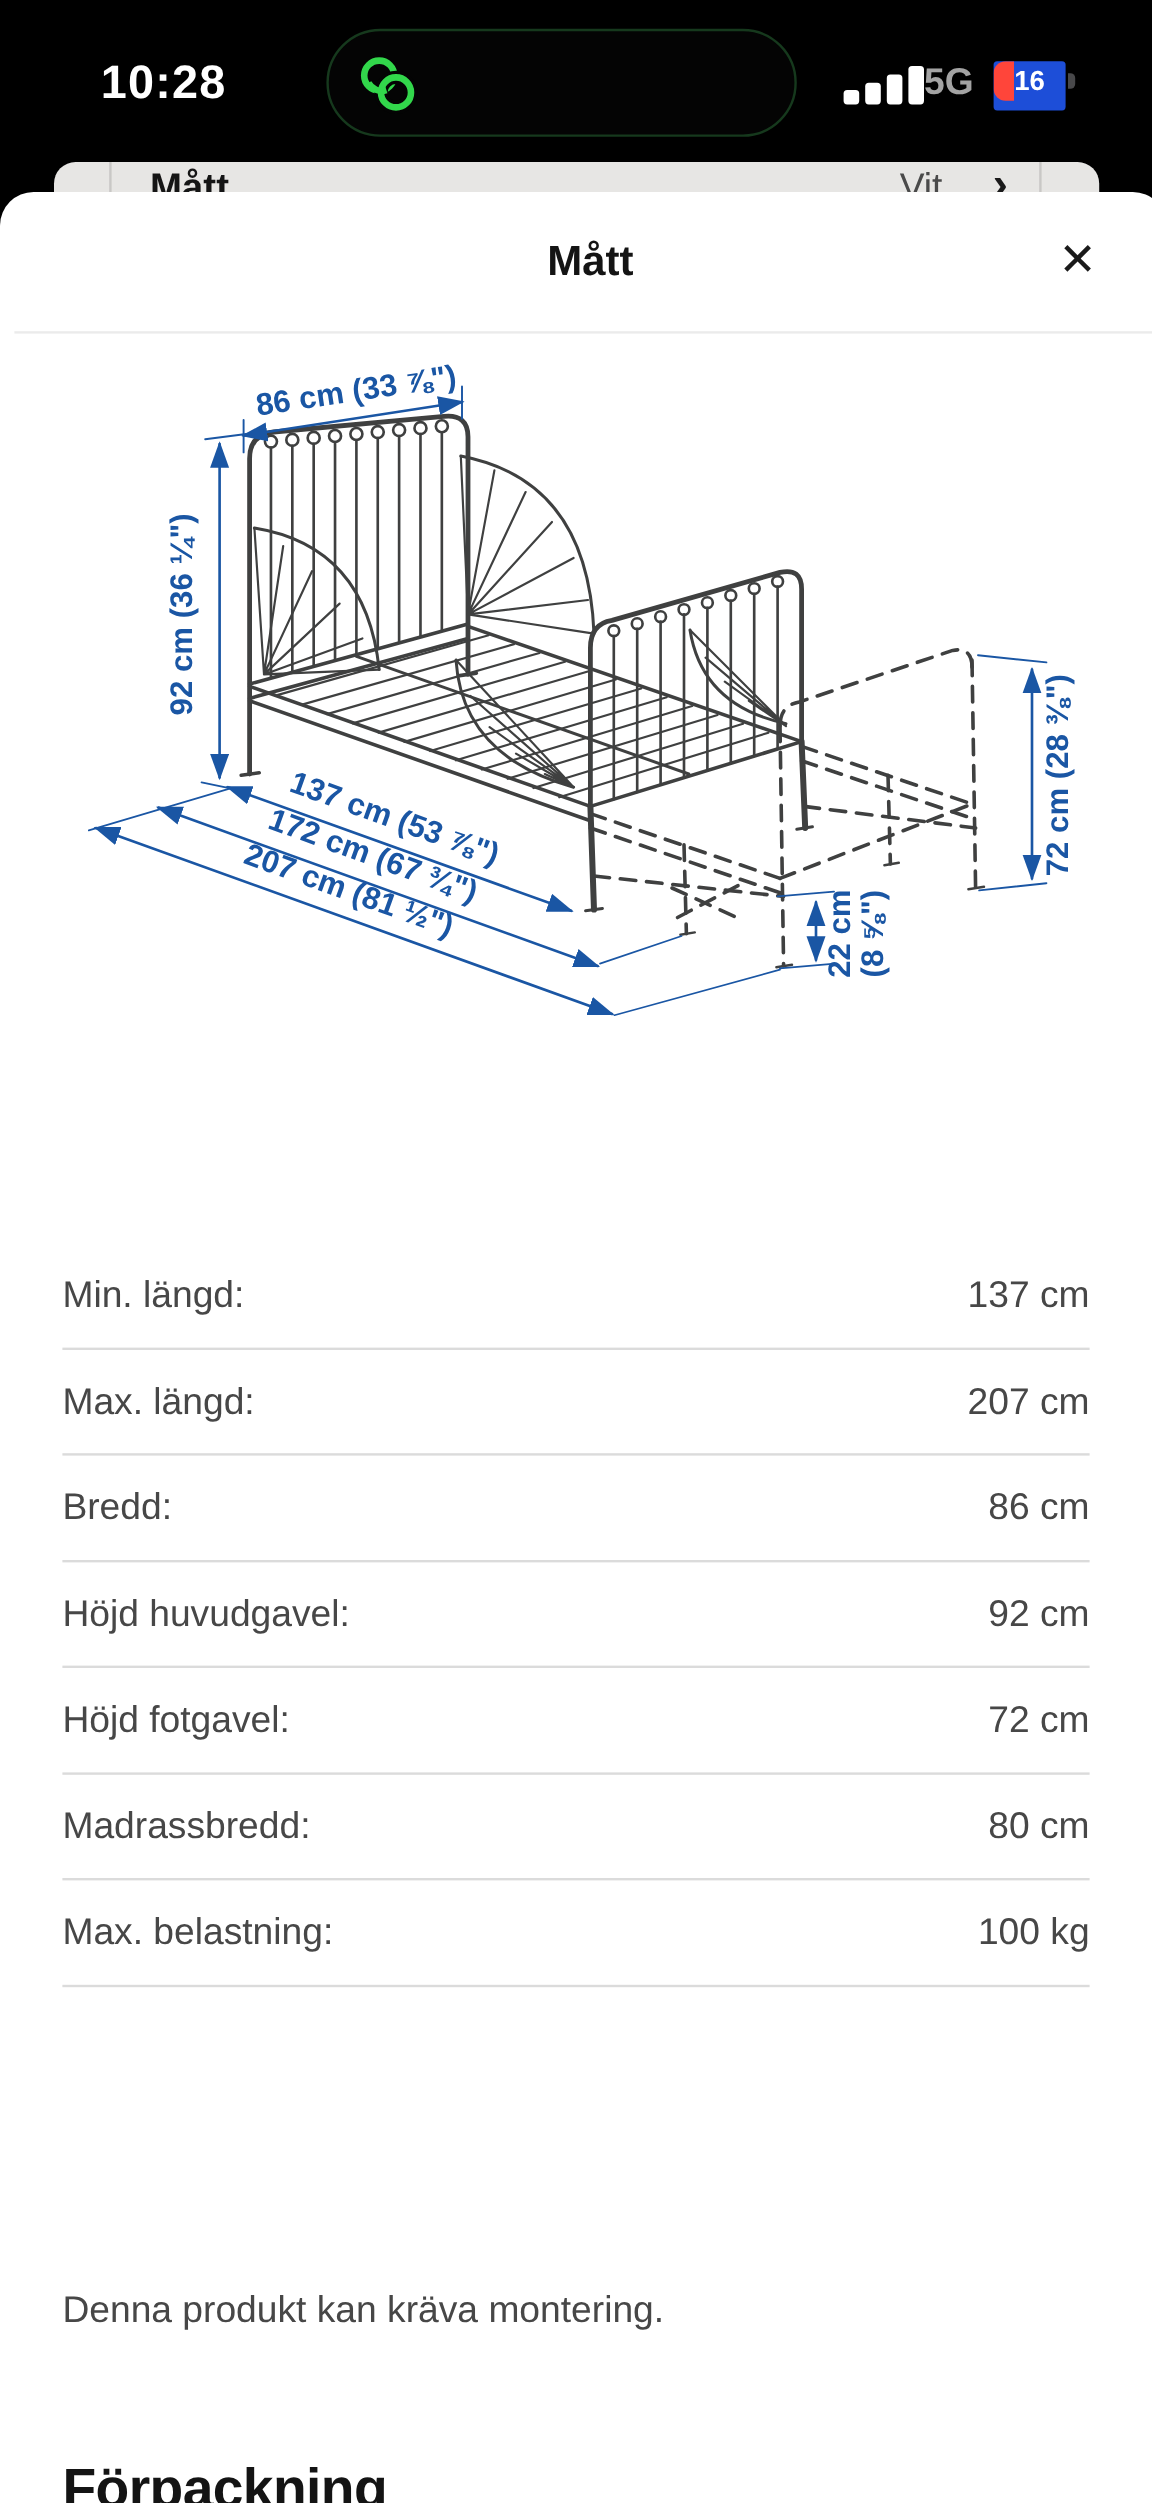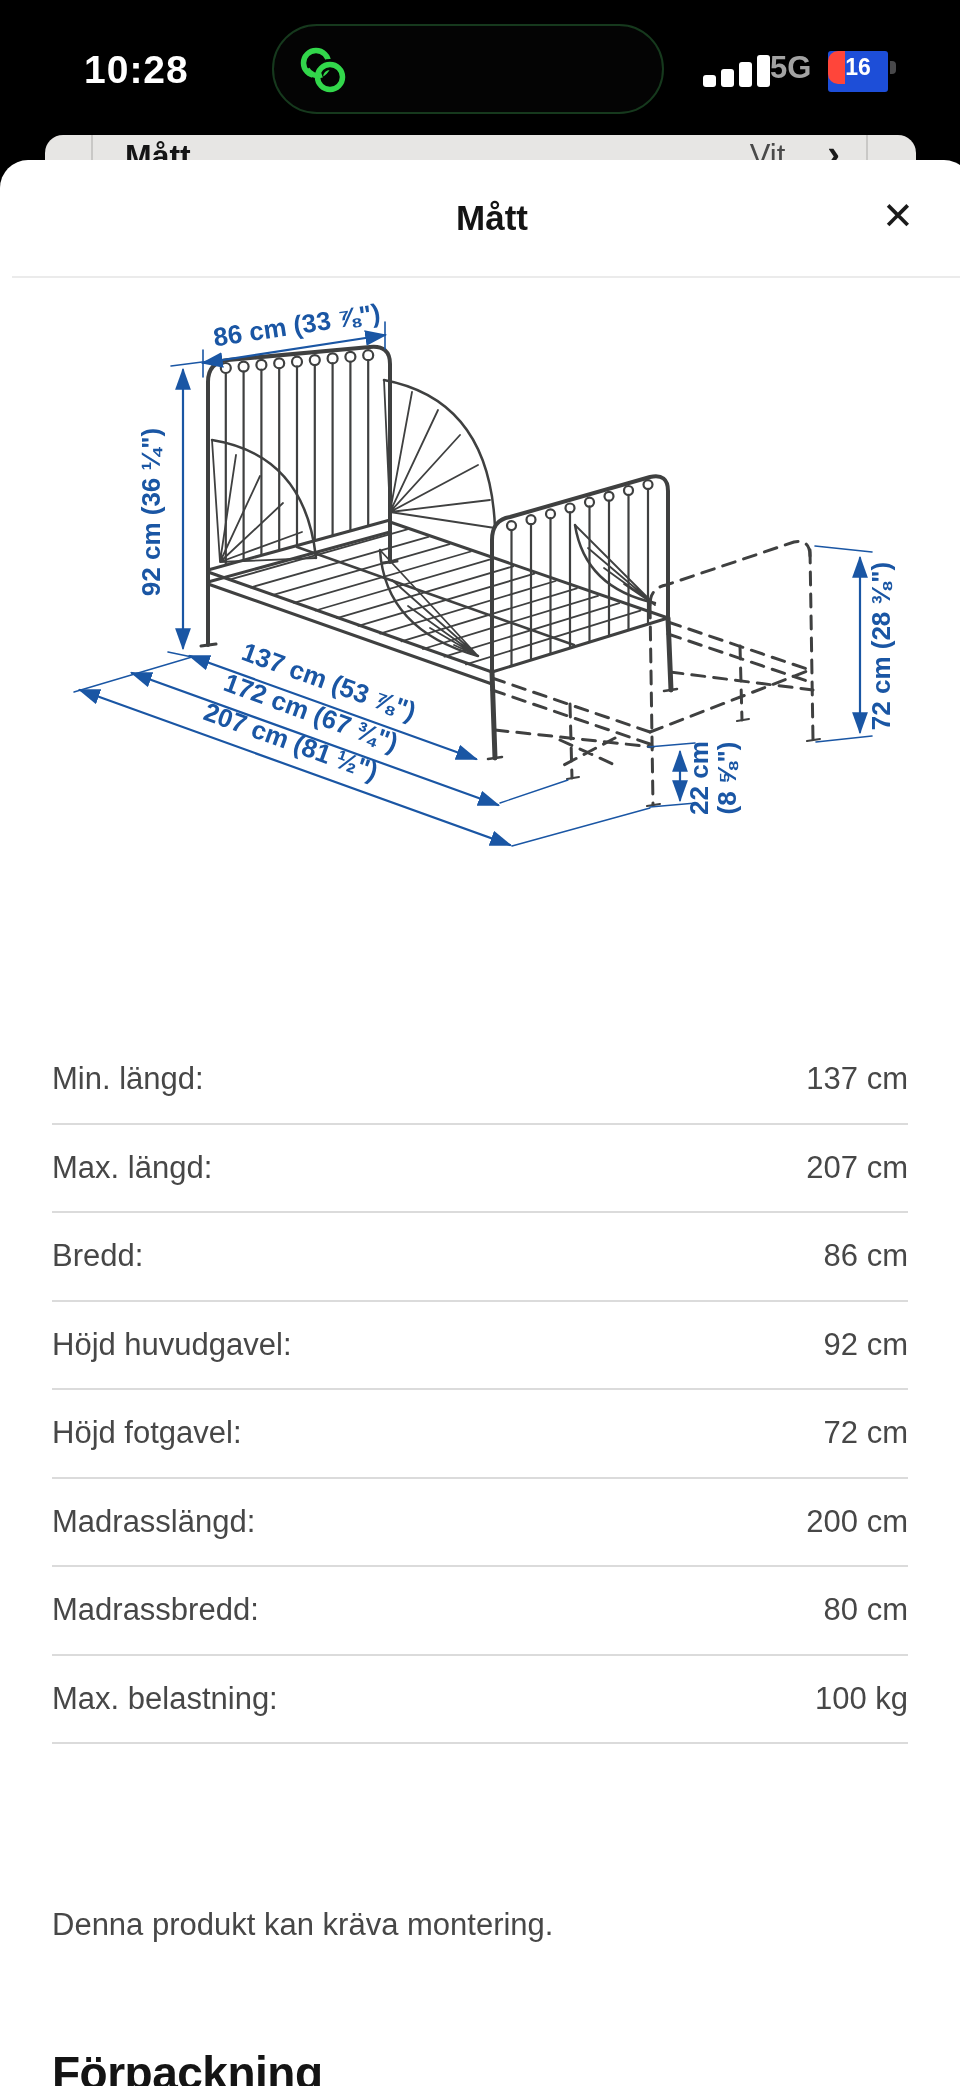--- a/index.html
+++ b/index.html
@@ -265,24 +265,20 @@
     </div>
     <div class="spec-row">
       <span class="spec-label">Höjd huvudgavel:</span>
       <span class="spec-value">92 cm</span>
     </div>
     <div class="spec-row">
       <span class="spec-label">Höjd fotgavel:</span>
       <span class="spec-value">72 cm</span>
     </div>
     <div class="spec-row">
-      <span class="spec-label">Madrasslängd:</span>
-      <span class="spec-value">200 cm</span>
-    </div>
-    <div class="spec-row">
       <span class="spec-label">Madrassbredd:</span>
       <span class="spec-value">80 cm</span>
     </div>
     <div class="spec-row">
       <span class="spec-label">Max. belastning:</span>
       <span class="spec-value">100 kg</span>
     </div>
   </div>
 
   <div class="note">Denna produkt kan kräva montering.</div>

